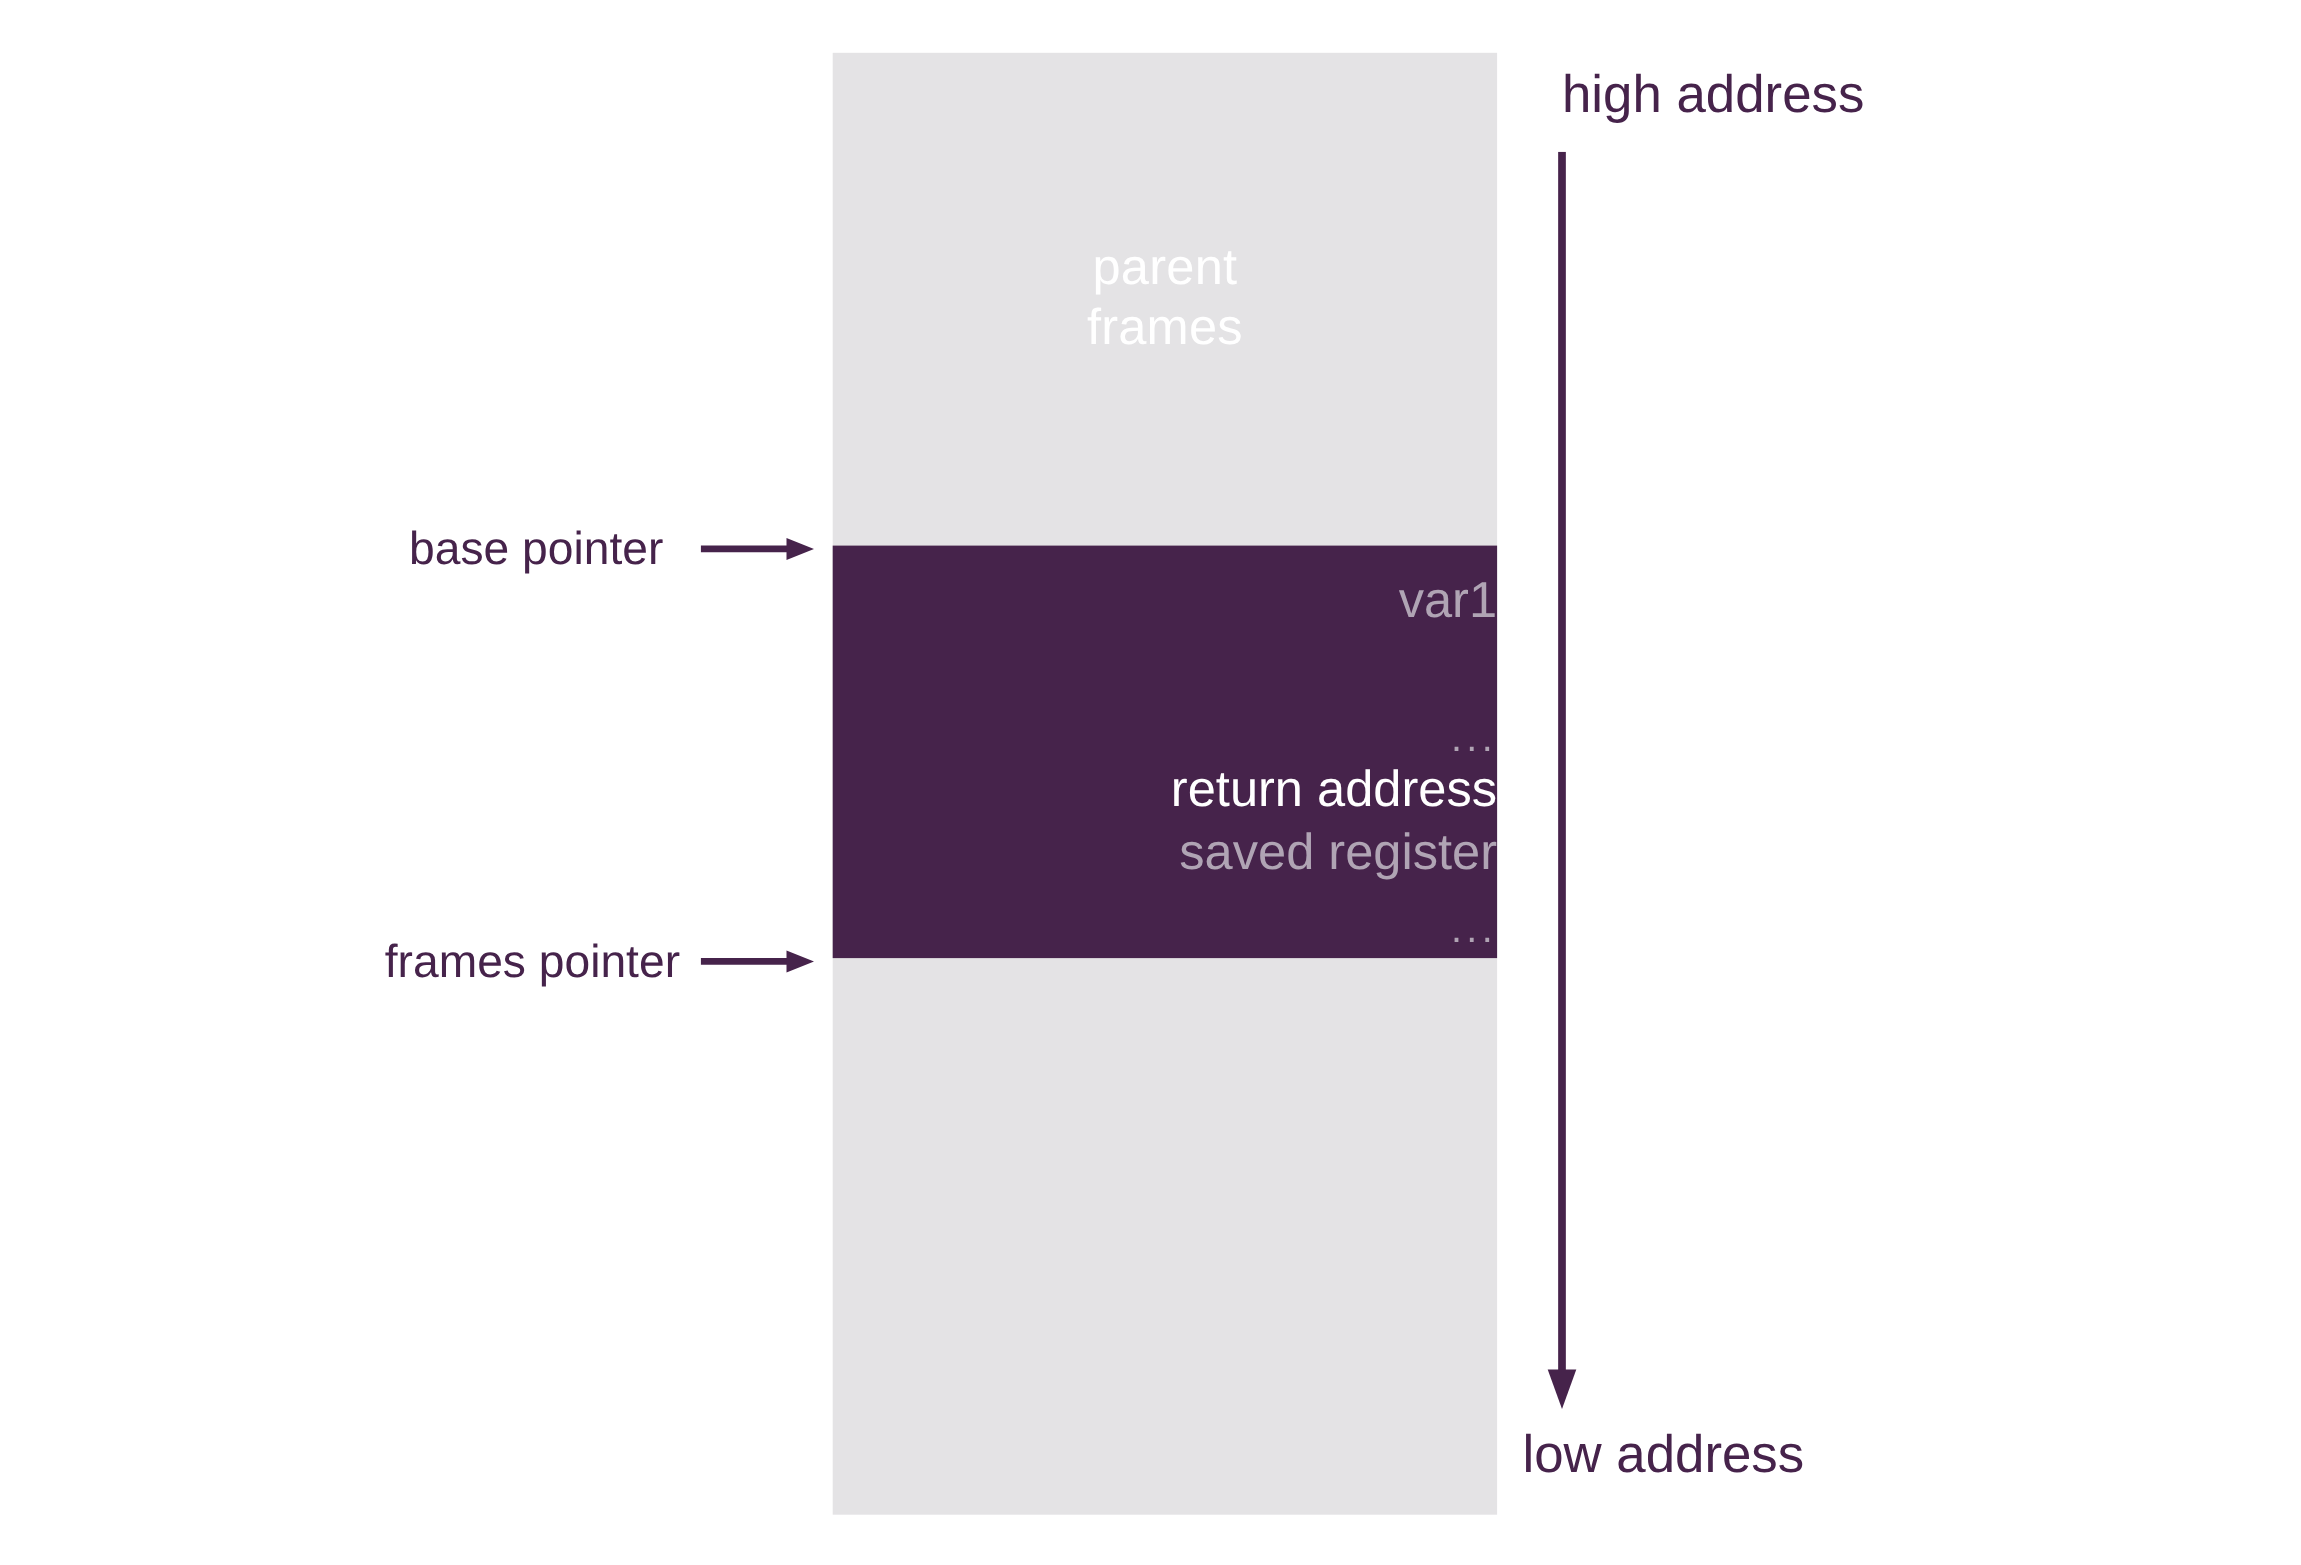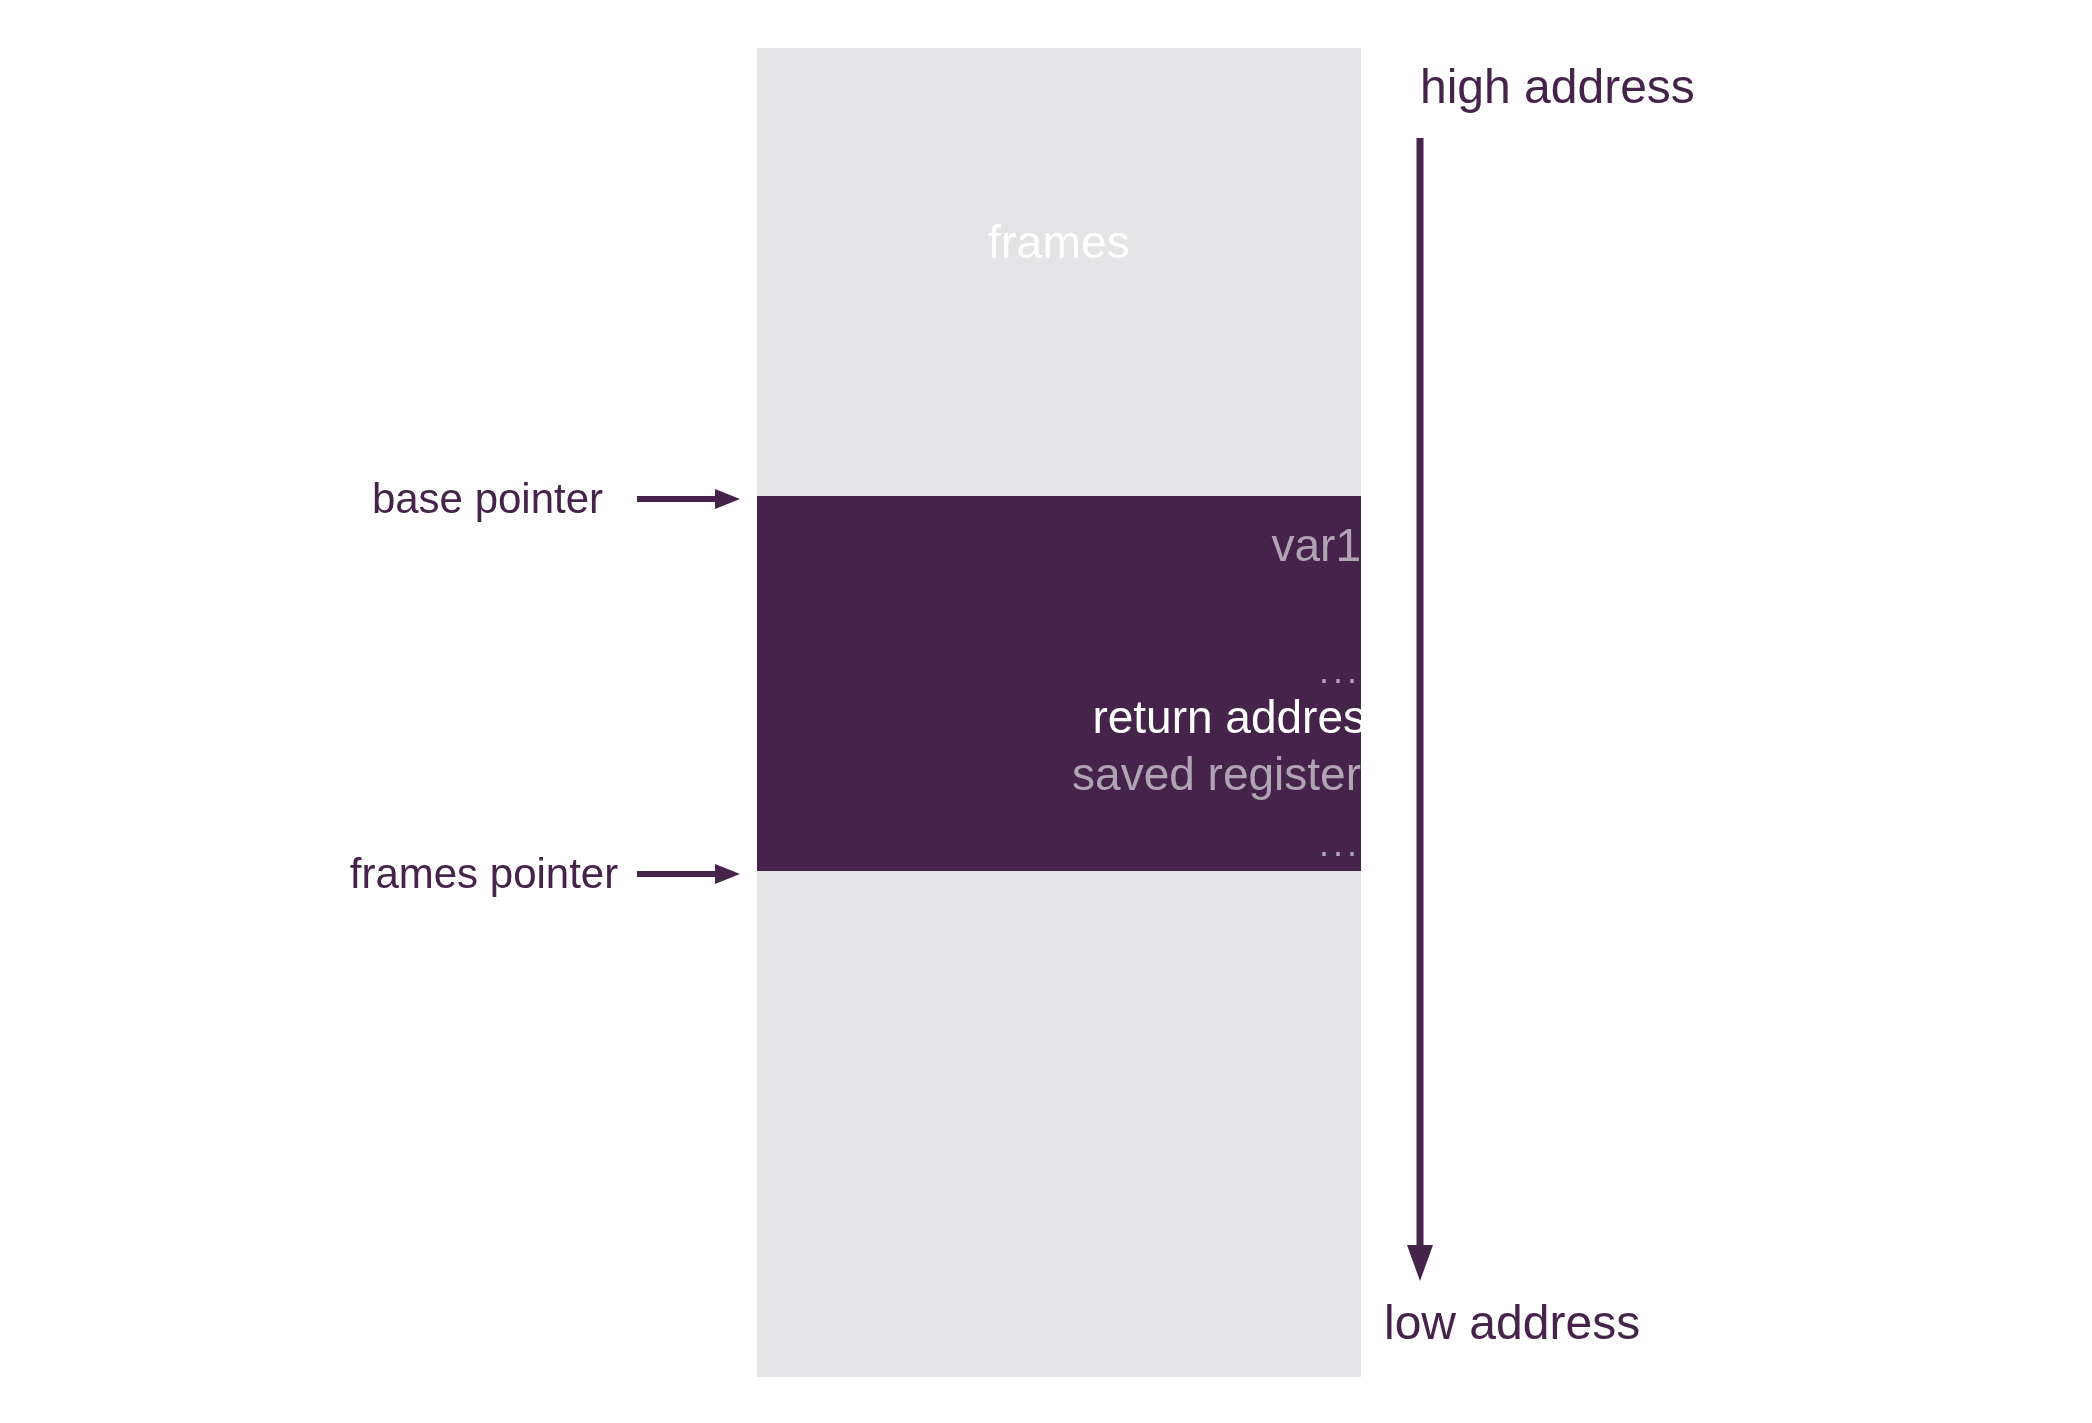--- a/index.html
+++ b/index.html
@@ -61,21 +61,21 @@
   .frame-row {
     position: absolute;
     width: 604px;
     text-align: right;
     font-size: 46px;
     line-height: 46px;
     font-weight: 400;
     color: #b0a4b4;
     white-space: nowrap;
   }
-  .frame-row.highlight { color: #ffffff; margin-left: 28px; }
+  .frame-row.highlight { color: #ffffff; }
   .frame-row.ellipsis  { font-size: 36px; letter-spacing: 4px; }
 
   .r-var1    { top: 26px; }
   .r-var2    { top: 80px; }
   .r-dots1   { top: 152px; }
   .r-ret     { top: 198px; }
   .r-saved   { top: 255px; }
   .r-dots2   { top: 325px; }
 
   
@@ -118,20 +118,21 @@
   }
   #high-address-label { left: 1420px; top: 66px; }
   #low-address-label  { left: 1384px; top: 1302px; }
 </style>
 </head>
 <body>
 
 <div id="stack-column"></div>
 
 <div id="parent-frames">
+  <span>parent</span>
   <span>frames</span>
 </div>
 
 <div id="current-frame">
   <div id="frame-rows">
     <div class="frame-row r-var1">var1</div>
     <div class="frame-row ellipsis r-dots1">...</div>
     <div class="frame-row highlight r-ret">return address</div>
     <div class="frame-row r-saved">saved register</div>
     <div class="frame-row ellipsis r-dots2">...</div>

